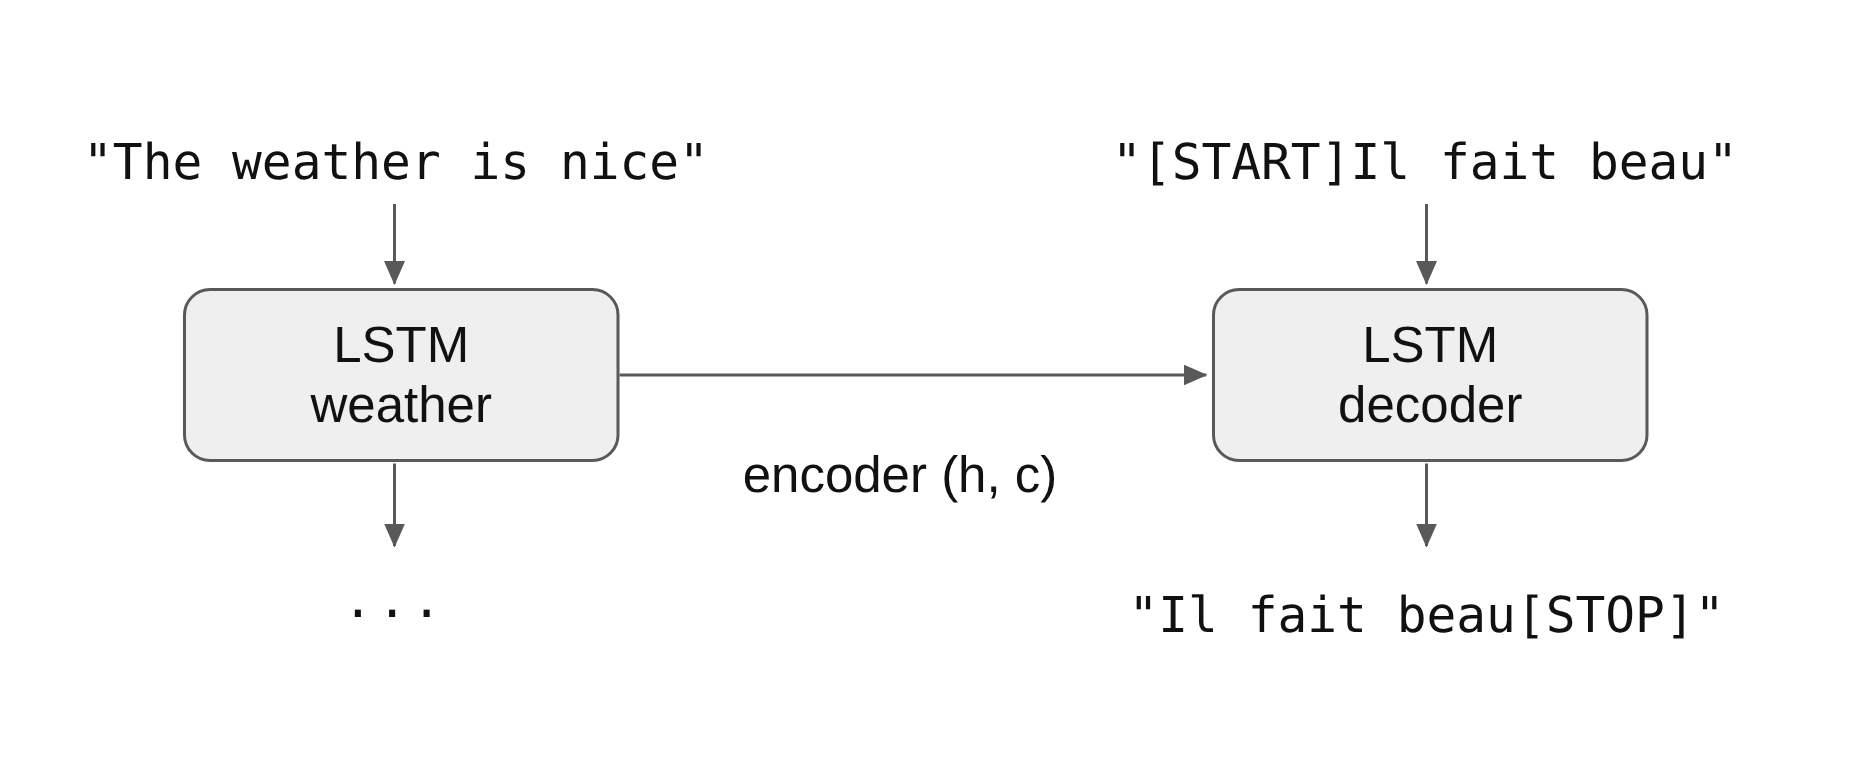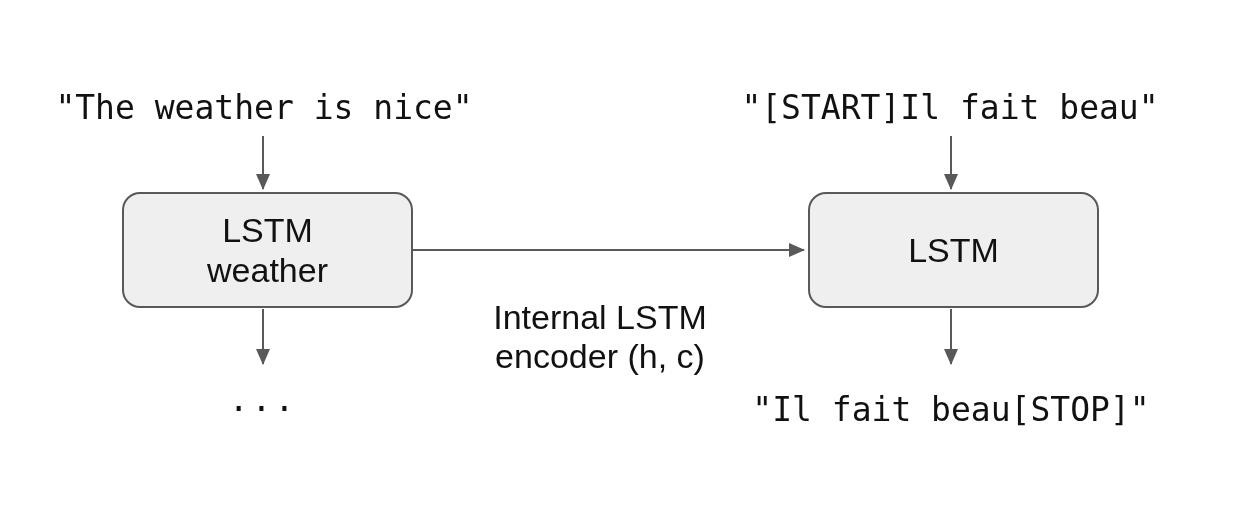--- a/index.html
+++ b/index.html
@@ -87,24 +87,24 @@
 
   <div class="io-text mono decoder-input">"[START]Il fait beau"</div>
 
   <div class="node-box encoder-box">
     <div class="line">LSTM</div>
     <div class="line">weather</div>
   </div>
 
   <div class="node-box decoder-box">
     <div class="line">LSTM</div>
+    <div class="line">decoder</div>
   </div>
 
   <div class="states-label">
-    <div>Internal LSTM</div>
     <div>encoder (h, c)</div>
   </div>
 
   <div class="io-text mono ellipsis">...</div>
 
   <div class="io-text mono decoder-output">"Il fait beau[STOP]"</div>
 
 </div>
 
 </body></html>

